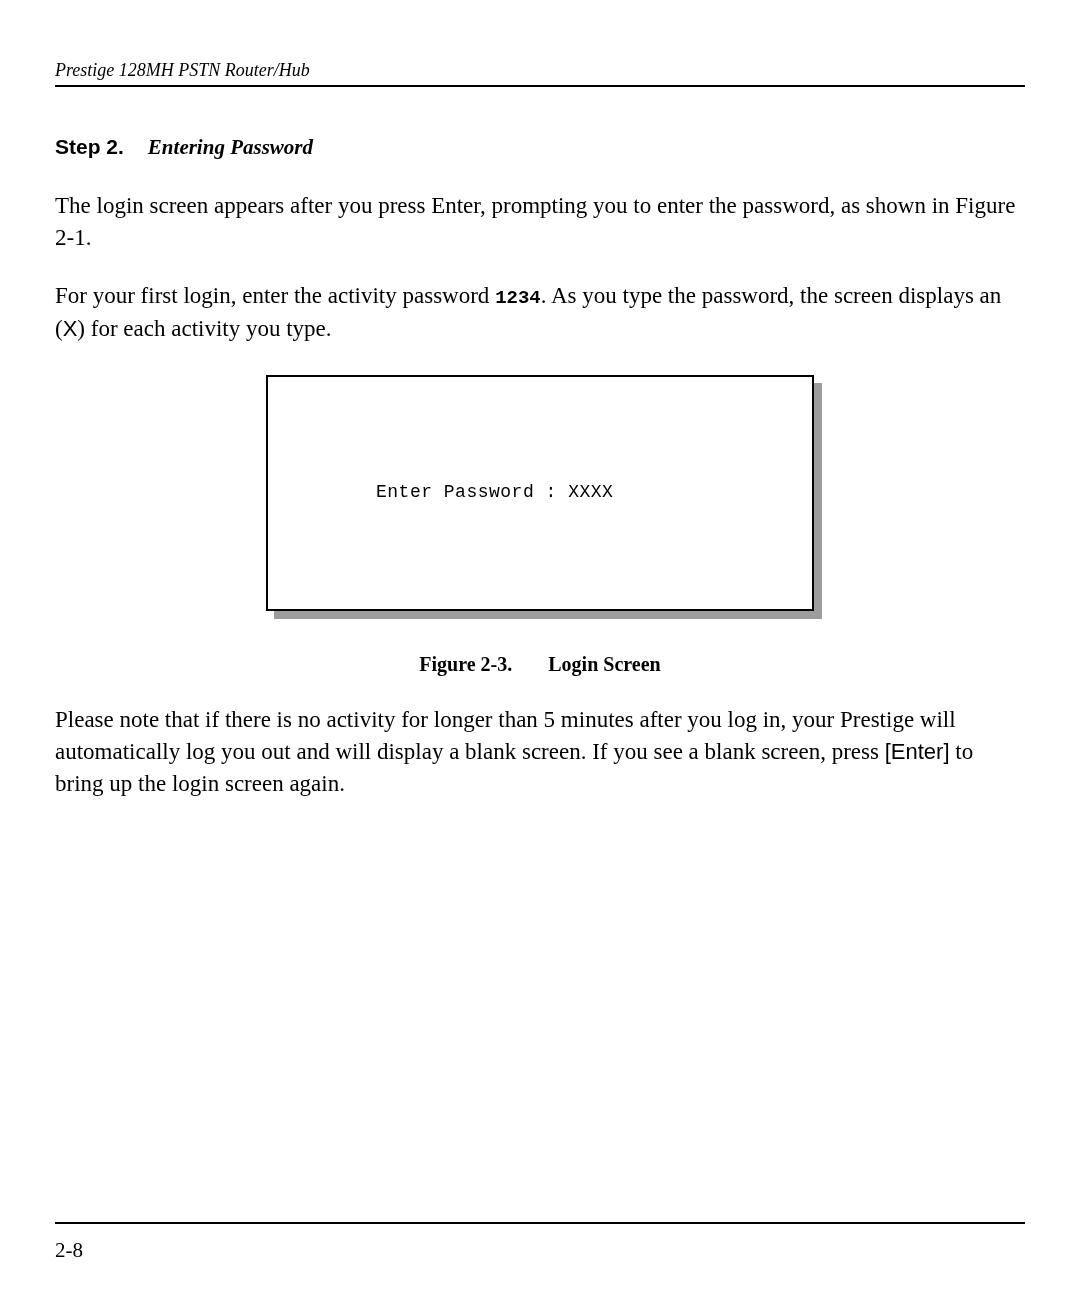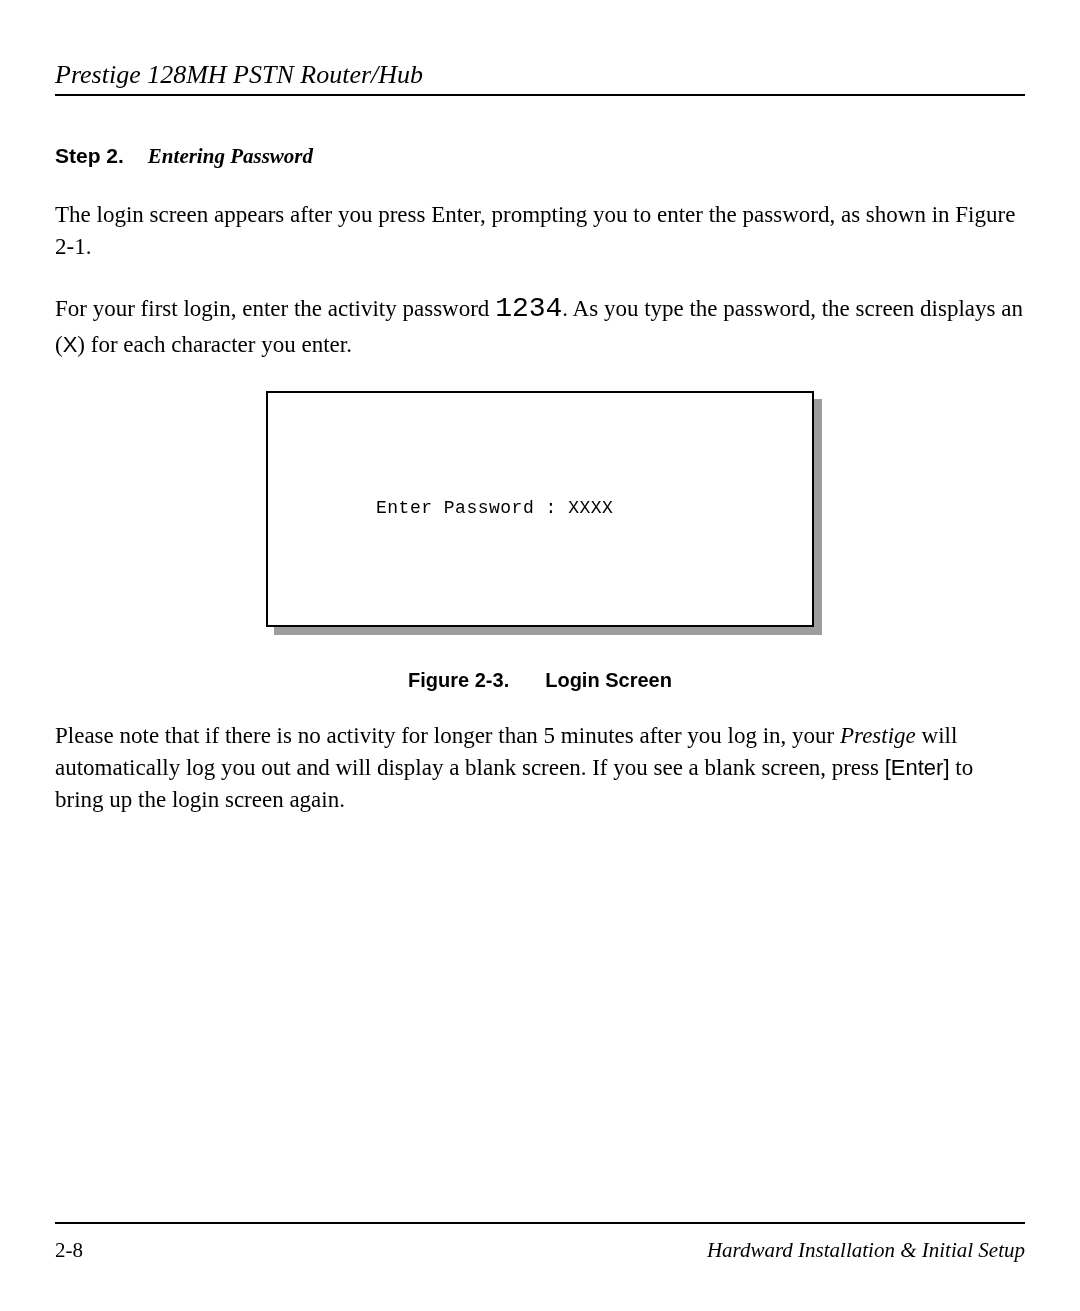--- a/index.html
+++ b/index.html
@@ -10,21 +10,21 @@
     body {
       width: 1080px;
       height: 1311px;
       background: #ffffff;
       font-family: "Times New Roman", Times, serif;
       position: relative;
       padding: 60px 55px 50px 55px;
     }
     .running-header {
       font-style: italic;
-      font-size: 26px;
+      font-size: 18px;
       border-bottom: 2px solid #000;
       padding-bottom: 4px;
       margin-bottom: 48px;
     }
     .step-line {
       font-family: Arial, Helvetica, sans-serif;
       font-weight: bold;
       font-size: 21px;
       margin-bottom: 30px;
     }
@@ -36,22 +36,22 @@
       font-style: italic;
       font-family: Liberation Serif, serif;
     }
     .body-para {
       font-size: 23px;
       line-height: 1.4;
       margin-bottom: 26px;
     }
     .mono-pw {
       font-family: "Courier New", Courier, monospace;
-      font-size: 28px;
-      font-weight: normal;
+      font-size: 19px;
+      font-weight: bold;
     }
     .arial-x {
       font-family: Arial, Helvetica, sans-serif;
       font-size: 22px;
     }
     .figure-container {
       width: 548px;
       margin: 30px auto 28px auto;
       position: relative;
     }
@@ -71,30 +71,29 @@
       border: 2px solid #000;
       padding: 105px 16px 0 108px;
     }
     .terminal-text {
       font-family: "Courier New", Courier, monospace;
       font-size: 18px;
       letter-spacing: 0.5px;
     }
     .figure-caption {
       text-align: center;
-      font-family: Liberation Sans, sans-serif;
+      font-family: Liberation Serif, serif;
       font-weight: bold;
       font-size: 20px;
       margin: 42px 0 28px 0;
     }
     .fig-label {
       margin-right: 36px;
     }
     .italic-word {
-      font-style: italic;
     }
     .arial-key {
       font-family: Arial, Helvetica, sans-serif;
       font-size: 22px;
     }
     .footer {
       position: absolute;
       bottom: 48px;
       left: 55px;
       right: 55px;
@@ -118,21 +117,21 @@
 
 <div class="running-header">Prestige 128MH  PSTN Router/Hub</div>
 
 <div class="step-line">
   <span class="step-label">Step 2.</span><span class="step-title">Entering Password</span>
 </div>
 
 <p class="body-para">The login screen appears after you press Enter, prompting you to enter the password, as shown in Figure 2-1.</p>
 
 <p class="body-para">
-  <span>For your first login, enter the activity password </span><span class="mono-pw">1234</span><span>.   As you type the password, the screen displays an (</span><span class="arial-x">X</span><span>) for each character you enter.</span>
+  <span>For your first login, enter the activity password </span><span class="mono-pw">1234</span><span>.   As you type the password, the screen displays an (</span><span class="arial-x">X</span><span>) for each activity you type.</span>
 </p>
 
 <div class="figure-container">
   <div class="figure-shadow"></div>
   <div class="figure-box">
     <span class="terminal-text">Enter Password : XXXX</span>
   </div>
 </div>
 
 <div class="figure-caption">
@@ -140,15 +139,14 @@
 </div>
 
 <p class="body-para">
   <span>Please note that if there is no activity for longer than 5 minutes after you log in, your </span><span class="italic-word">Prestige</span><span> will automatically log you out and will display a blank screen.  If you see a blank screen, press </span><span class="arial-key">[</span><span class="arial-key">Enter</span><span class="arial-key">]</span><span> to bring up the login screen again.</span>
 </p>
 
 <div class="footer">
   <div class="footer-rule"></div>
   <div class="footer-row">
     <span>2-8</span>
-    <span class="footer-right">Hardward Installation &amp; Initial Setup</span>
   </div>
 </div>
 
 </body></html>

